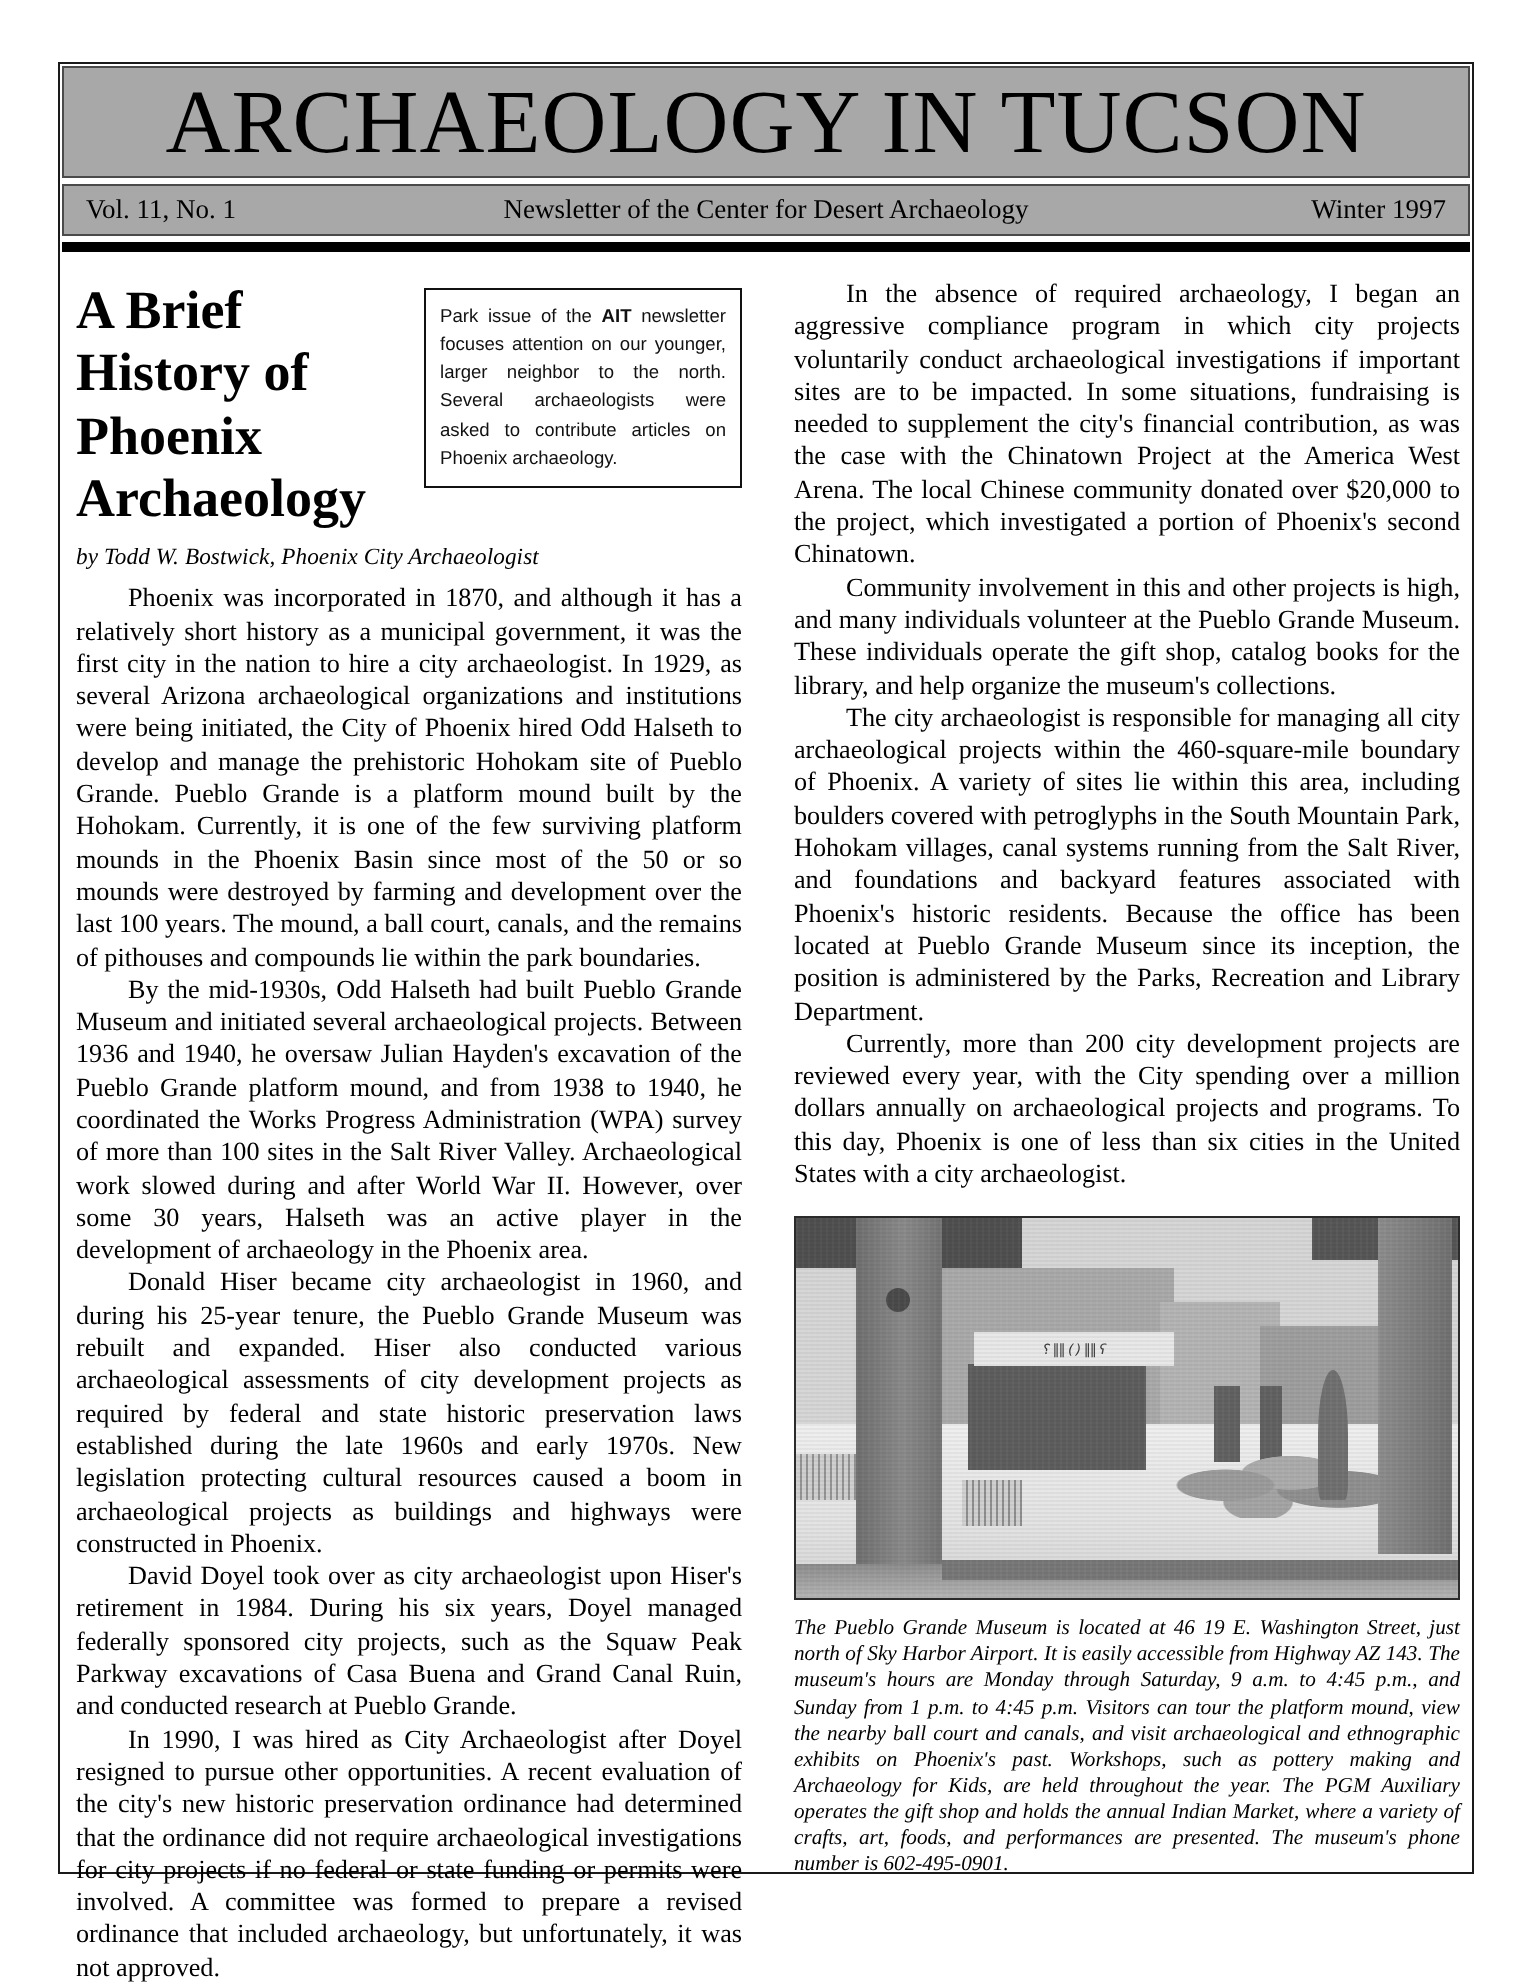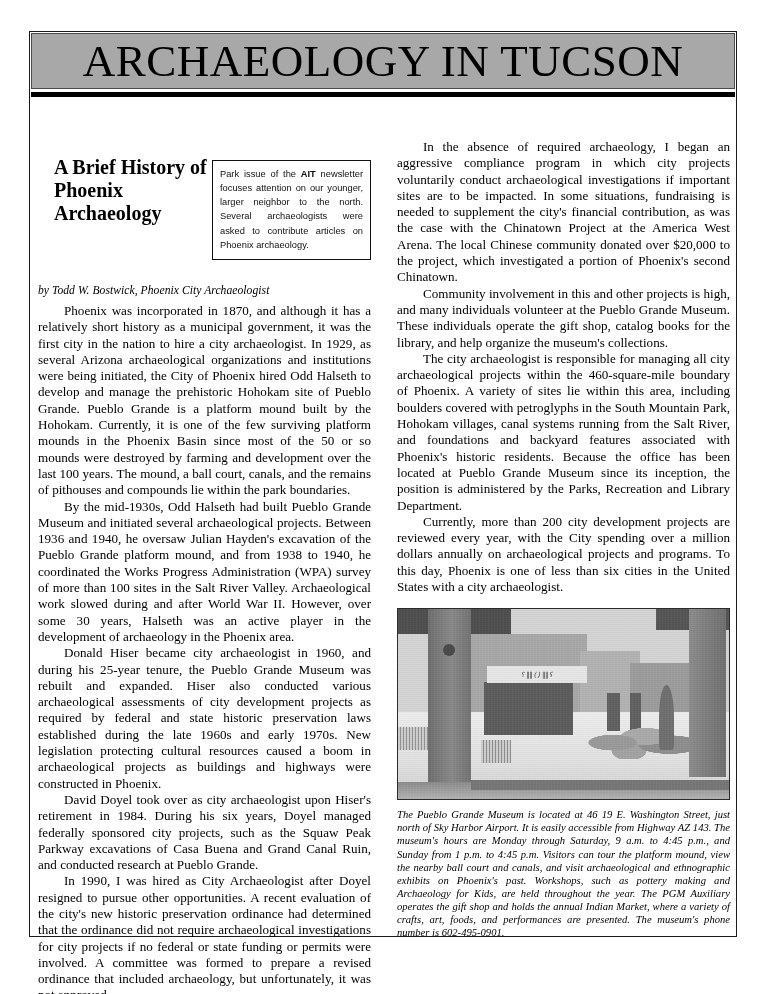--- a/index.html
+++ b/index.html
@@ -105,24 +105,24 @@
   #col-right { left: 359px; }
 
   
   #headline-row {
     position: relative;
     min-height: 122px;
   }
   #headline {
     font-family: "Liberation Serif", serif;
     font-weight: bold;
-    font-size: 20px;
+    font-size: 27px;
     line-height: 1.16;
     width: 175px;
-    margin: 16px;
+    margin: 0;
     padding-top: 1px;
   }
   #special-box {
     position: absolute;
     right: 0;
     top: 5px;
     width: 159px;
     border: 1.5px solid #111;
     box-sizing: border-box;
     padding: 6px 7px 7px 7px;
@@ -301,20 +301,25 @@
 </head>
 <body>
 
 <div id="page">
 
   <div id="frame"></div>
 
   <div id="masthead">
     <div id="mast-title-bar" class="mast-bar">
       <div id="mast-title">ARCHAEOLOGY IN TUCSON</div>
+    </div>
+    <div id="mast-info-bar" class="mast-bar">
+      <div id="mast-vol">Vol. 11, No. 1</div>
+      <div id="mast-sub">Newsletter of the Center for Desert Archaeology</div>
+      <div id="mast-date">Winter 1997</div>
     </div>
     <div id="mast-rule"></div>
   </div>
 
   <div id="cols">
 
     <div class="col" id="col-left">
 
       <div id="headline-row">
         <h1 id="headline">A Brief History of Phoenix Archaeology</h1>

